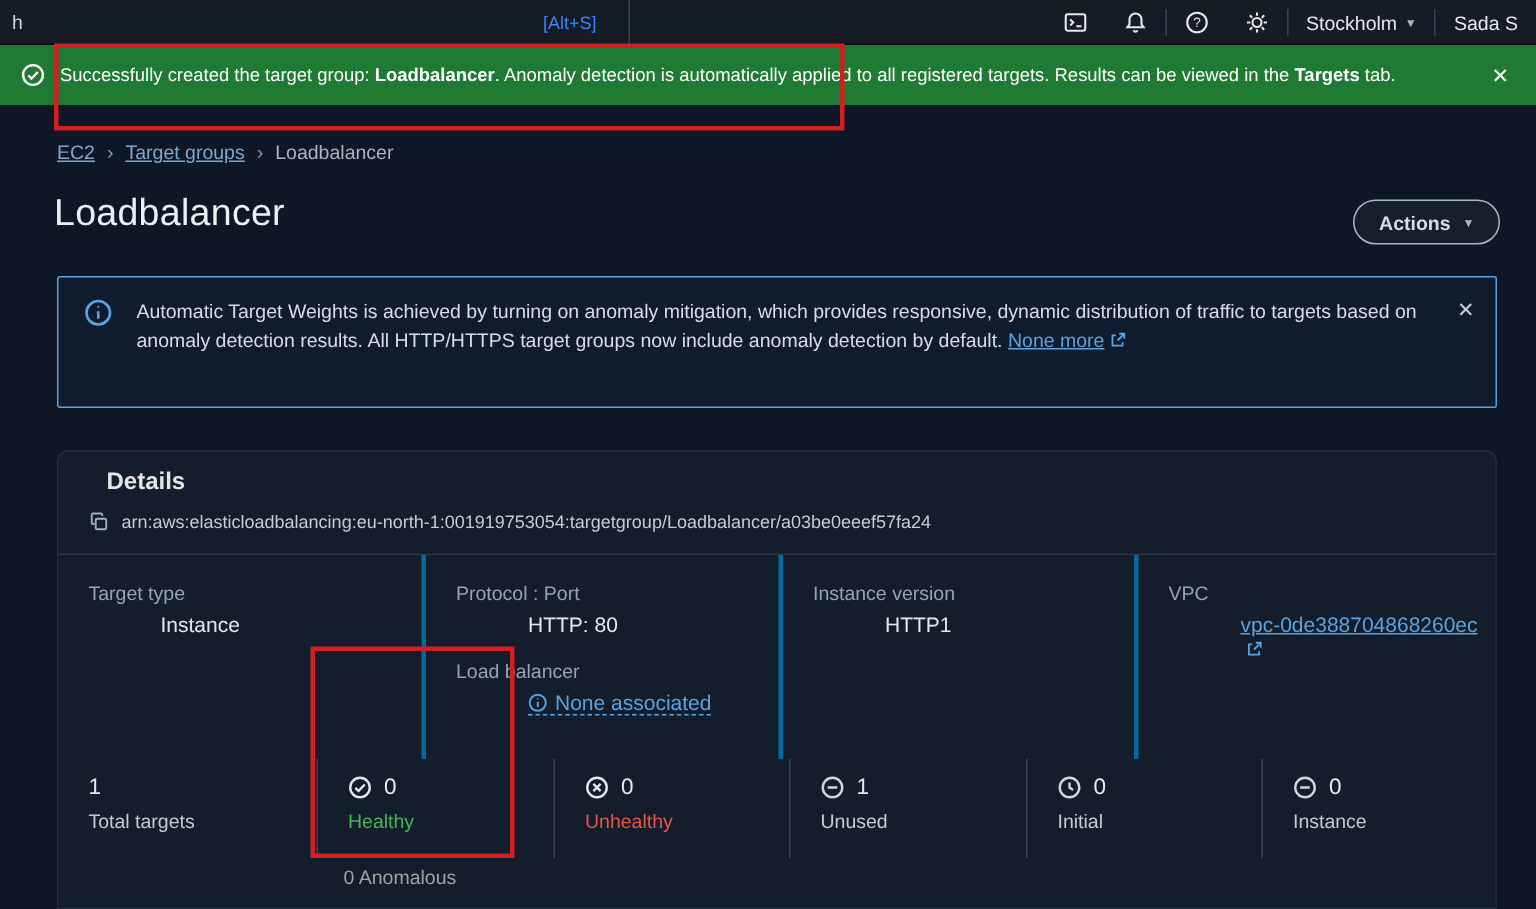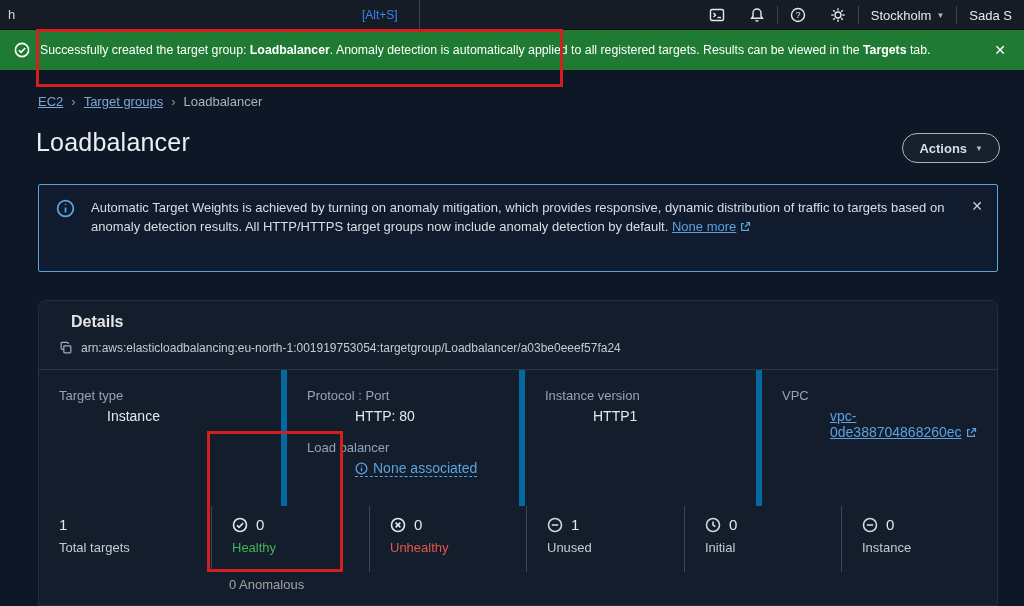--- a/index.html
+++ b/index.html
@@ -43,21 +43,21 @@
 
   
   .card { position:absolute; top:300px; left:38px; width:960px; height:306px; background:#141d2b; border:1px solid #222e3e; border-radius:8px 8px 0 0; overflow:hidden; }
   .card-header { position:absolute; top:12px; left:20px; font-size:16px; font-weight:700; color:#e5e5e5;margin-left:12px; }
   .arn-row { position:absolute; top:40px; left:20px; display:flex; align-items:center; gap:8px; color:#c3cbd5; font-size:12px; }
   .copy-icon { color:#9fb0c1; cursor:pointer; display:flex; }
   .card-divider { position:absolute; top:68px; left:0; width:960px; height:1px; background:#2b3747; }
 
   .fields-grid { position:absolute; top:69px; left:0; width:960px; height:136px; display:flex; }
   .fcol { padding:18px 12px 0 20px; }
-  .fcol + .fcol { border-left:6px solid #0369a1; }
+  .fcol + .fcol { border-left:3px solid #0369a1; }
   .fcol1 { width:242px; } .fcol2 { width:238px; } .fcol3 { width:237px; } .fcol4 { width:243px; }
   .field { margin-bottom:16px; }
   .flabel { font-size:13px; color:#95a3b5; }
   .fvalue { font-size:14px; color:#e3e8ee; margin-top:5px;margin-left:48px; }
   .fvalue .link { text-decoration:underline; }
   .dashed-link { color:#5aa2e0; border-bottom:1px dashed #5aa2e0; cursor:pointer; display:inline-flex; align-items:center; gap:5px; }
 
   .stats-row { position:absolute; top:205px; left:0; width:960px; height:66px; display:flex; }
   .scol { padding:10px 8px 0 20px; }
   .scol + .scol { border-left:1px solid #3b4757; }

